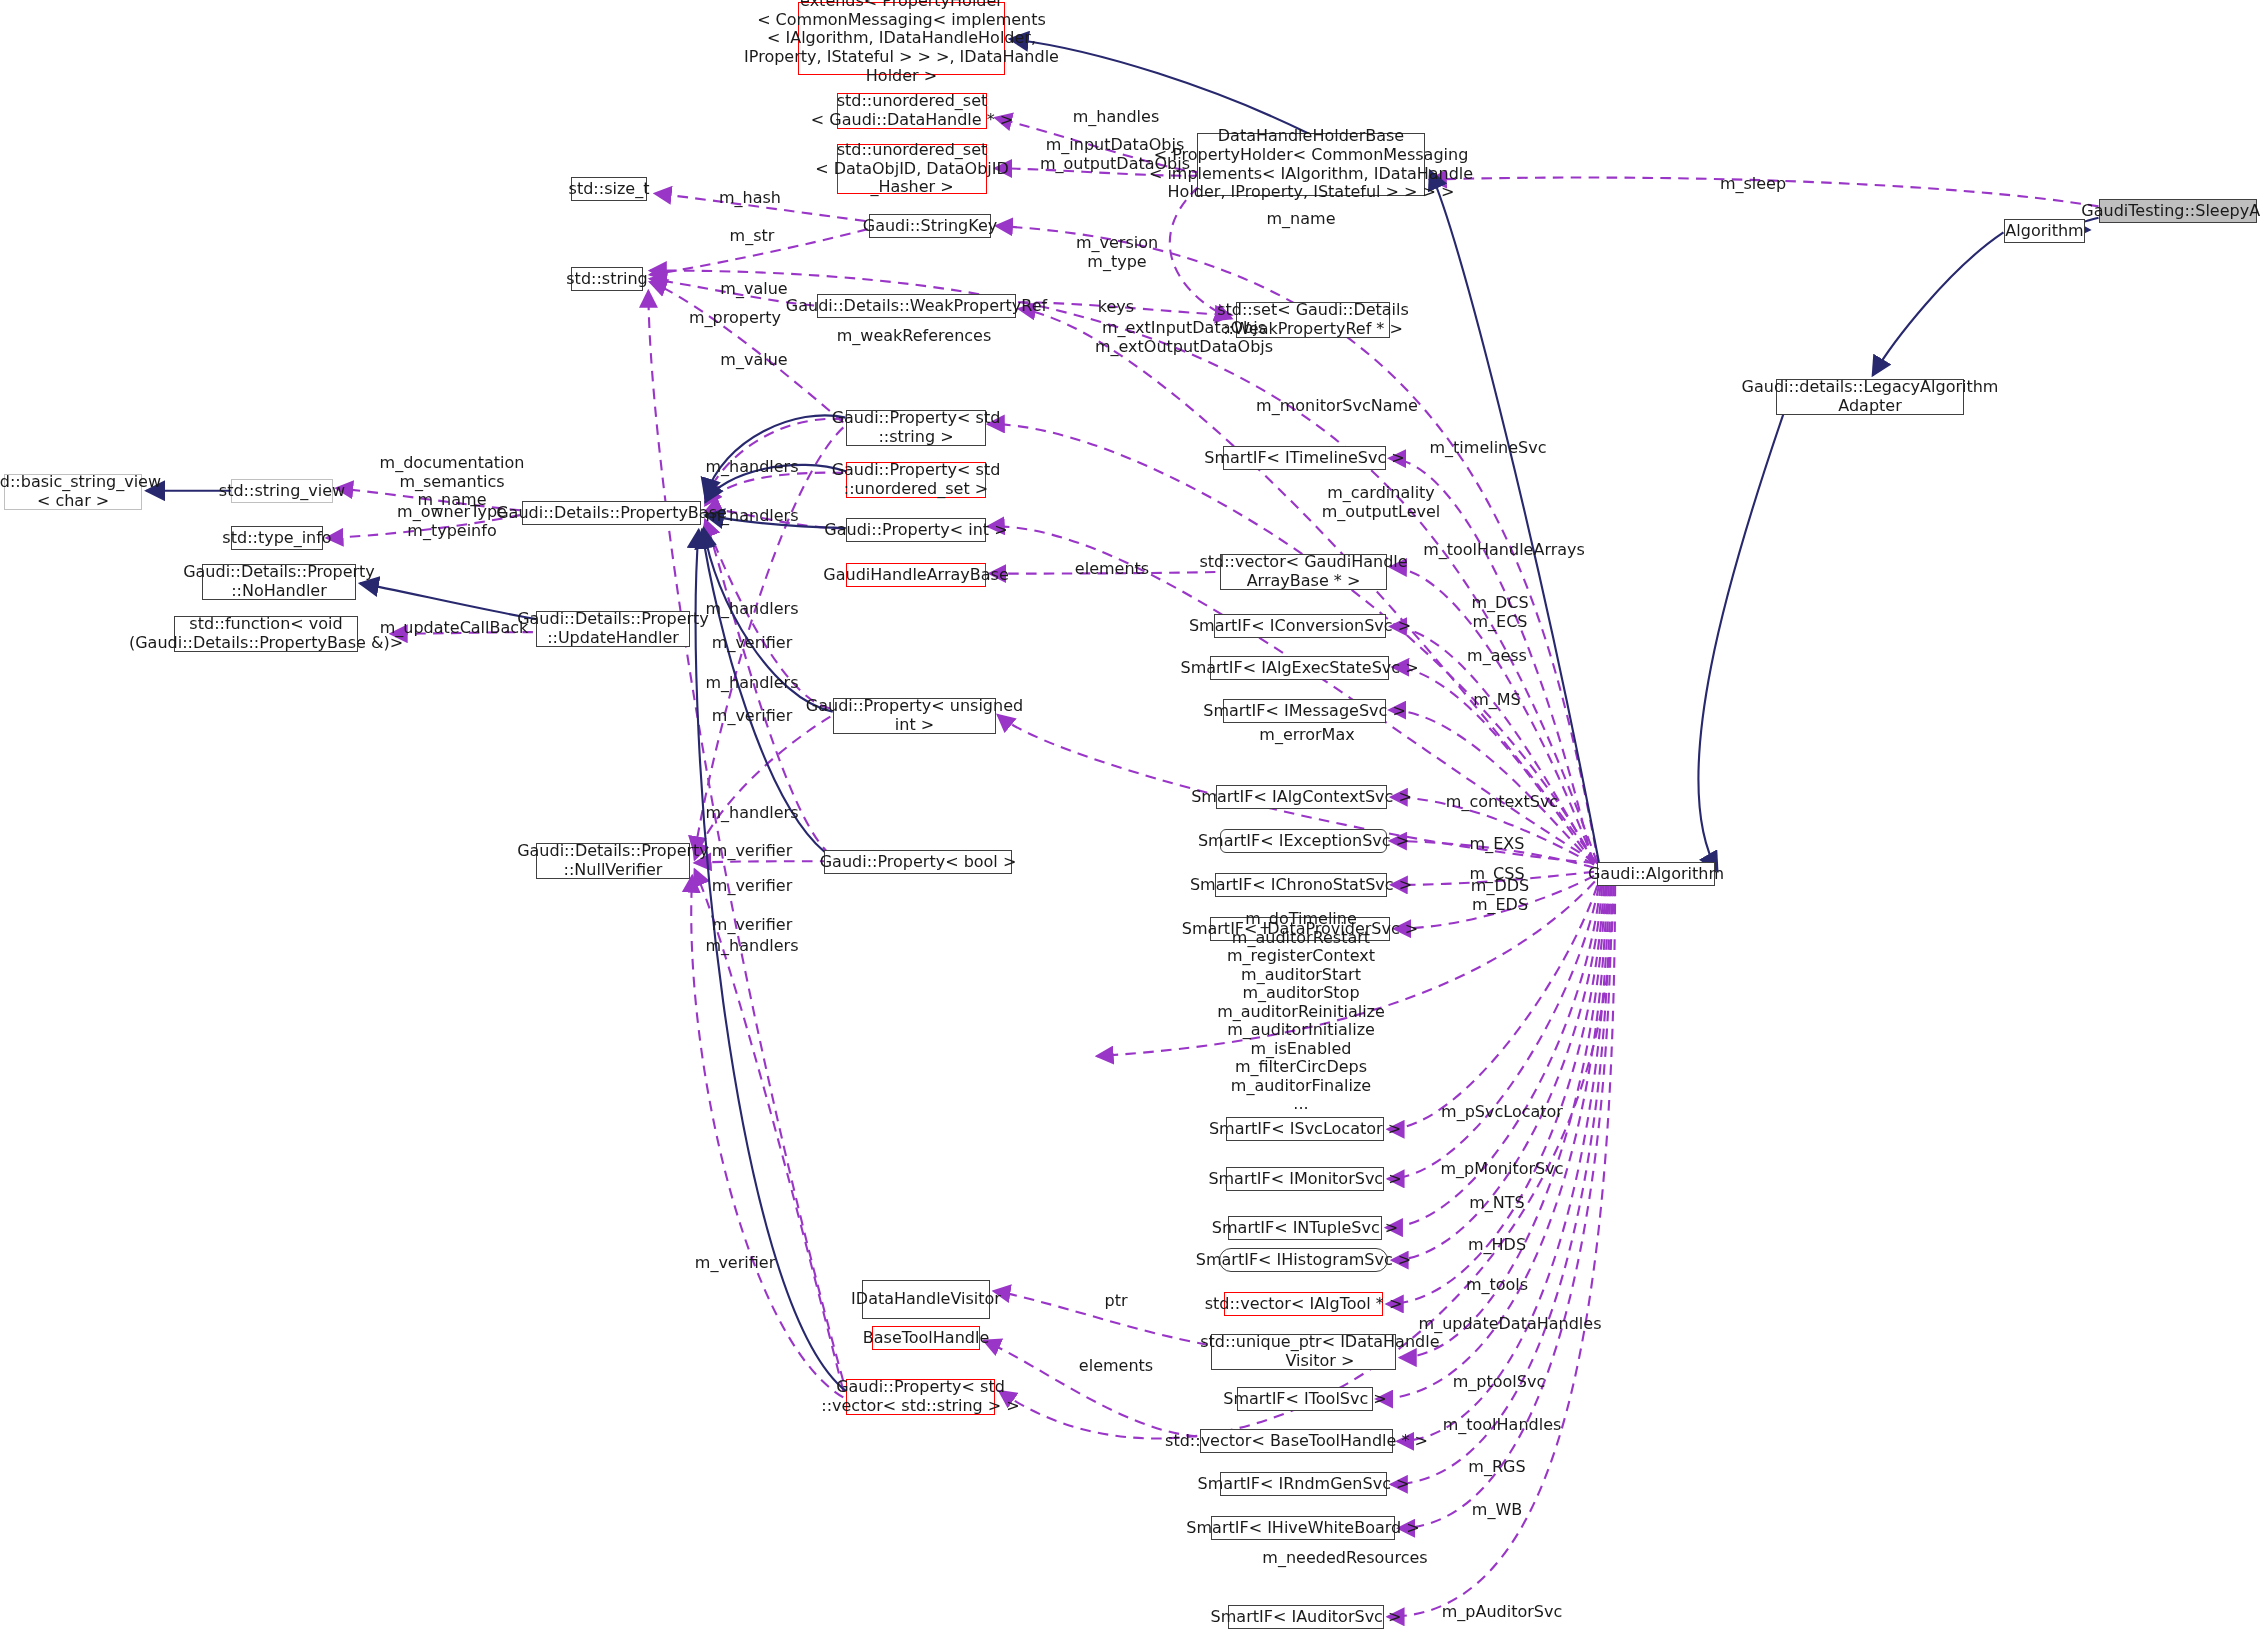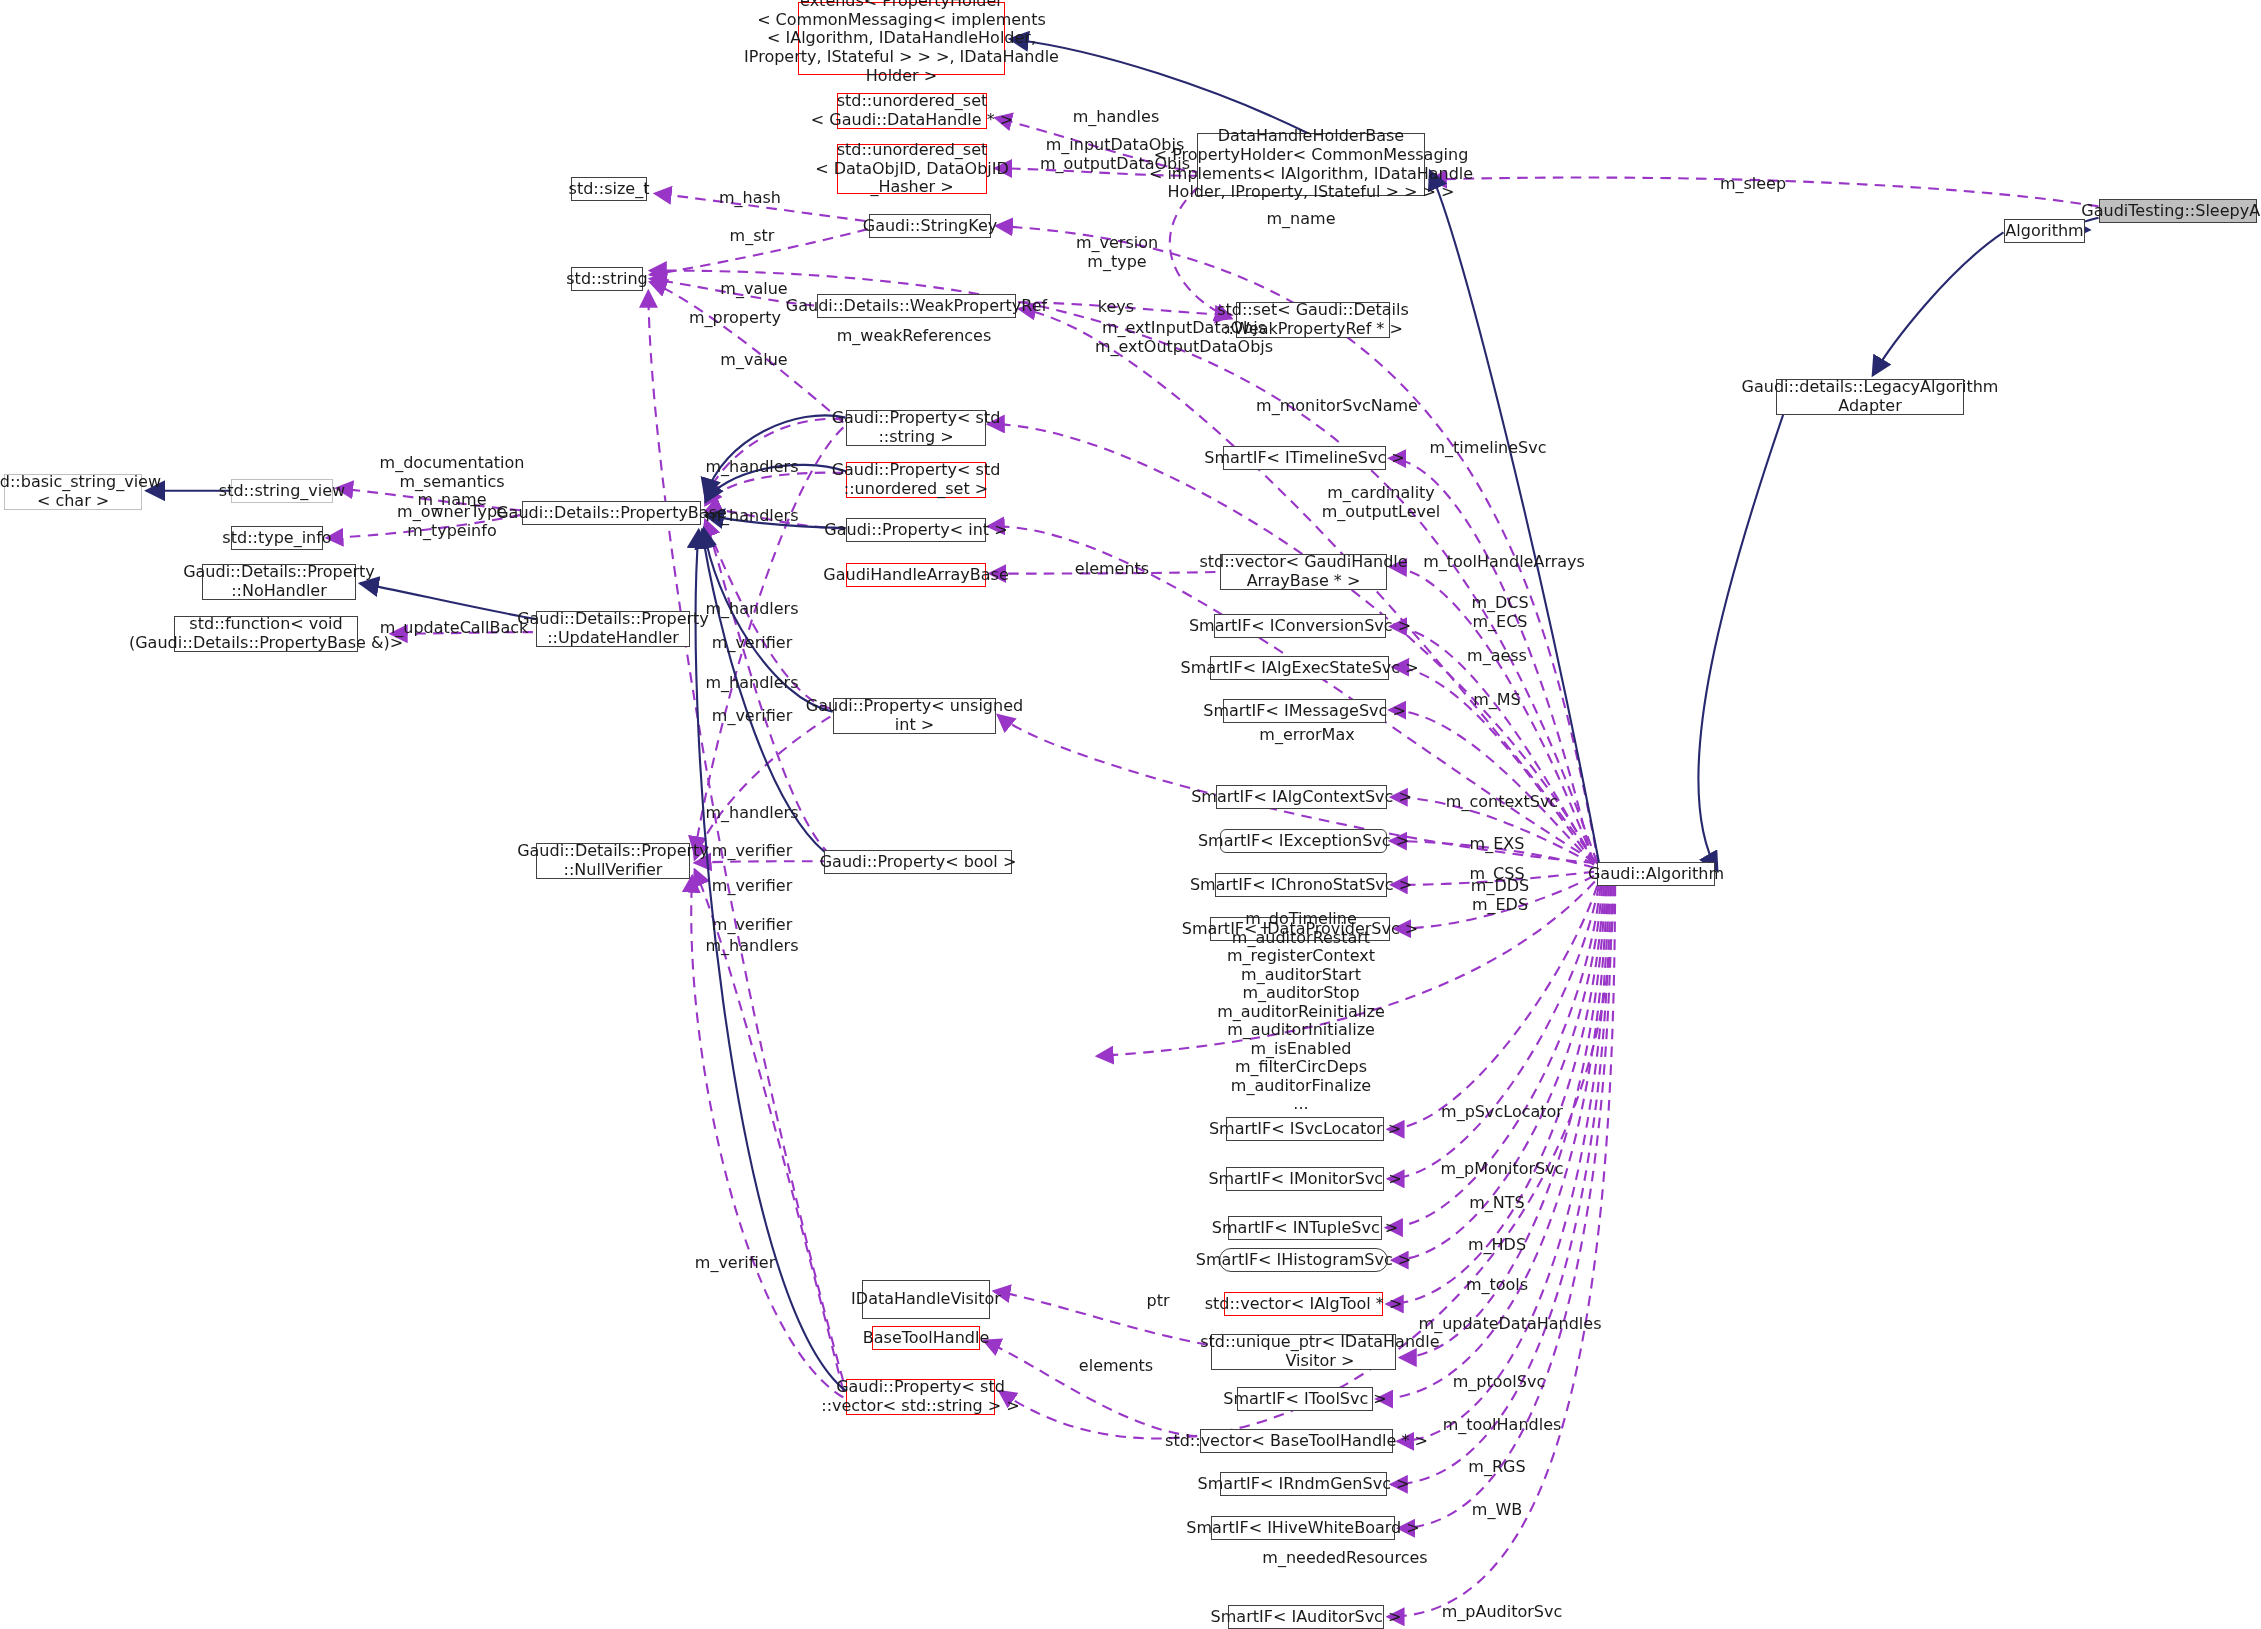--- a/index.html
+++ b/index.html
@@ -314,21 +314,21 @@
 m_semantics
 m_name</div>
       <div class="edge-label" style="left: 1488px; top: 448px;">m_timelineSvc</div>
       <div class="edge-label" style="left: 752px; top: 467px;">m_handlers</div>
       <div class="edge-label" style="left: 452px; top: 522px;">m_ownerType
 m_typeinfo</div>
       <div class="edge-label" style="left: 1381px; top: 503px;">m_cardinality
 m_outputLevel</div>
       <div class="edge-label" style="left: 752px; top: 516px;">m_handlers</div>
       <div class="edge-label" style="left: 1112px; top: 569px;">elements</div>
-      <div class="edge-label" style="left: 1504px; top: 550px; margin-top: 12px;">m_toolHandleArrays</div>
+      <div class="edge-label" style="left: 1504px; top: 550px;">m_toolHandleArrays</div>
       <div class="edge-label" style="left: 1500px; top: 613px;">m_DCS
 m_ECS</div>
       <div class="edge-label" style="left: 454px; top: 628px;">m_updateCallBack</div>
       <div class="edge-label" style="left: 752px; top: 609px;">m_handlers</div>
       <div class="edge-label" style="left: 752px; top: 643px;">m_verifier</div>
       <div class="edge-label" style="left: 1497px; top: 656px;">m_aess</div>
       <div class="edge-label" style="left: 752px; top: 683px;">m_handlers</div>
       <div class="edge-label" style="left: 1497px; top: 700px;">m_MS</div>
       <div class="edge-label" style="left: 752px; top: 716px;">m_verifier</div>
       <div class="edge-label" style="left: 1307px; top: 735px;">m_errorMax</div>
@@ -351,21 +351,21 @@
 m_auditorInitialize
 m_isEnabled
 m_filterCircDeps
 m_auditorFinalize
 ...</div>
       <div class="edge-label" style="left: 1502px; top: 1112px;">m_pSvcLocator</div>
       <div class="edge-label" style="left: 1502px; top: 1169px;">m_pMonitorSvc</div>
       <div class="edge-label" style="left: 1497px; top: 1203px;">m_NTS</div>
       <div class="edge-label" style="left: 1497px; top: 1245px;">m_HDS</div>
       <div class="edge-label" style="left: 1497px; top: 1285px;">m_tools</div>
-      <div class="edge-label" style="left: 1116px; top: 1301px; margin-left: 42px;">ptr</div>
+      <div class="edge-label" style="left: 1116px; top: 1301px;">ptr</div>
       <div class="edge-label" style="left: 1510px; top: 1324px;">m_updateDataHandles</div>
       <div class="edge-label" style="left: 1116px; top: 1366px;">elements</div>
       <div class="edge-label" style="left: 735px; top: 1263px;">m_verifier</div>
       <div class="edge-label" style="left: 1499px; top: 1382px;">m_ptoolSvc</div>
       <div class="edge-label" style="left: 1502px; top: 1425px;">m_toolHandles</div>
       <div class="edge-label" style="left: 1497px; top: 1467px;">m_RGS</div>
       <div class="edge-label" style="left: 1497px; top: 1510px;">m_WB</div>
       <div class="edge-label" style="left: 1345px; top: 1558px;">m_neededResources</div>
       <div class="edge-label" style="left: 1502px; top: 1612px;">m_pAuditorSvc</div>
     </div>

